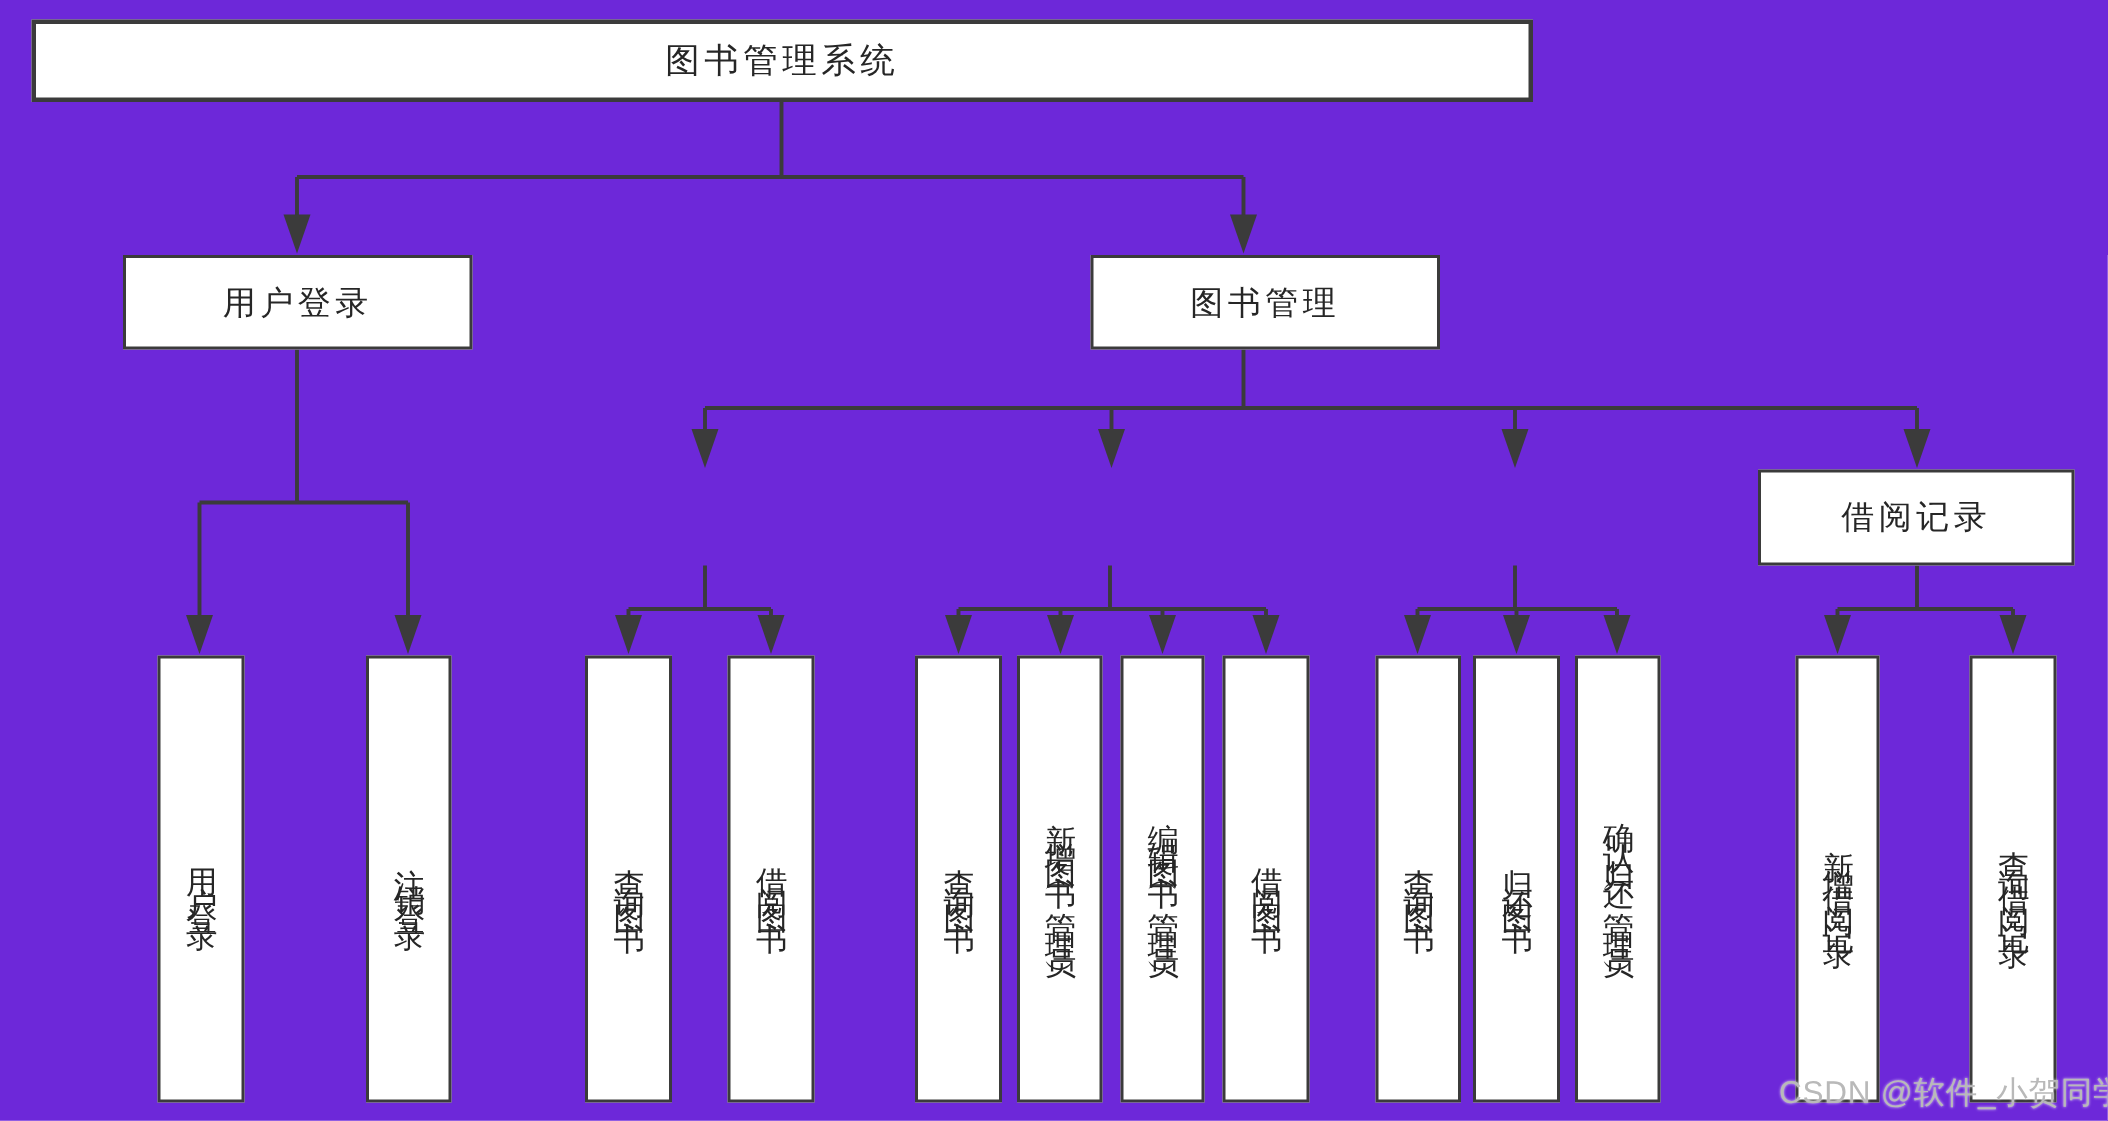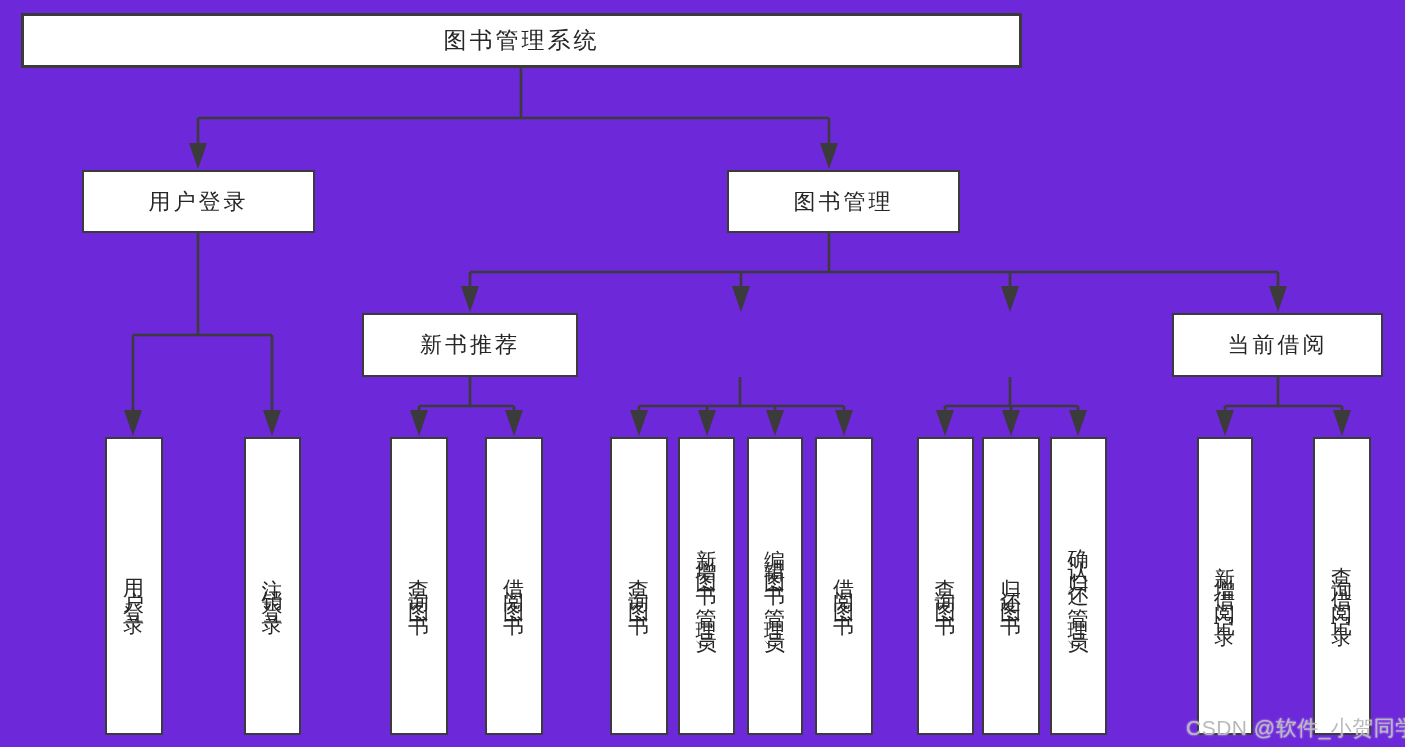--- a/index.html
+++ b/index.html
@@ -95,22 +95,21 @@
       <polygon points="1216,410 1234,410 1225,436"></polygon>
       <polygon points="1333,410 1351,410 1342,436"></polygon>
     </g>
   </svg>
 
   <div class="node root" style="left:21px; top:13px; width:1001px; height:55px;">图书管理系统</div>
 
   <div class="node" style="left:82px; top:170px; width:233px; height:63px;">用户登录</div>
   <div class="node" style="left:712px; top:170px; width:233px; height:63px;margin-left:15px;">图书管理</div>
 
-  <div class="node" style="left:362px; top:313px; width:216px; height:64px;">新书推荐</div>
-  <div class="node" style="left:1172px; top:313px; width:211px; height:64px;">当前借阅</div>
+  <div class="node" style="left:1172px; top:313px; width:211px; height:64px;">借阅记录</div>
 
   <div class="node leaf" style="left:105px; top:437px; width:58px; height:298px;">用户登录</div>
   <div class="node leaf" style="left:244px; top:437px; width:57px; height:298px;">注销登录</div>
 
   <div class="node leaf" style="left:390px; top:437px; width:58px; height:298px;">查询图书</div>
   <div class="node leaf" style="left:485px; top:437px; width:58px; height:298px;">借阅图书</div>
 
   <div class="node leaf" style="left:610px; top:437px; width:58px; height:298px;">查询图书</div>
   <div class="node leaf" style="left:678px; top:437px; width:57px; height:298px;">新增图书（管理员）</div>
   <div class="node leaf" style="left:747px; top:437px; width:56px; height:298px;">编辑图书（管理员）</div>

